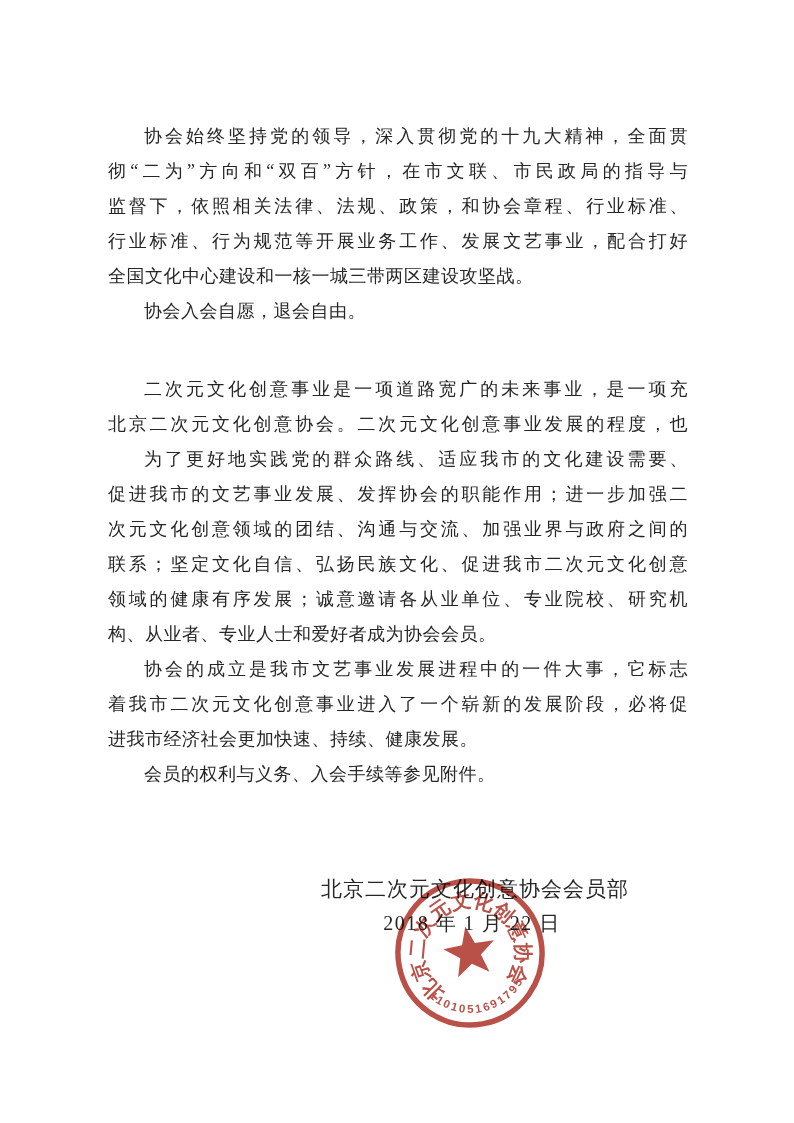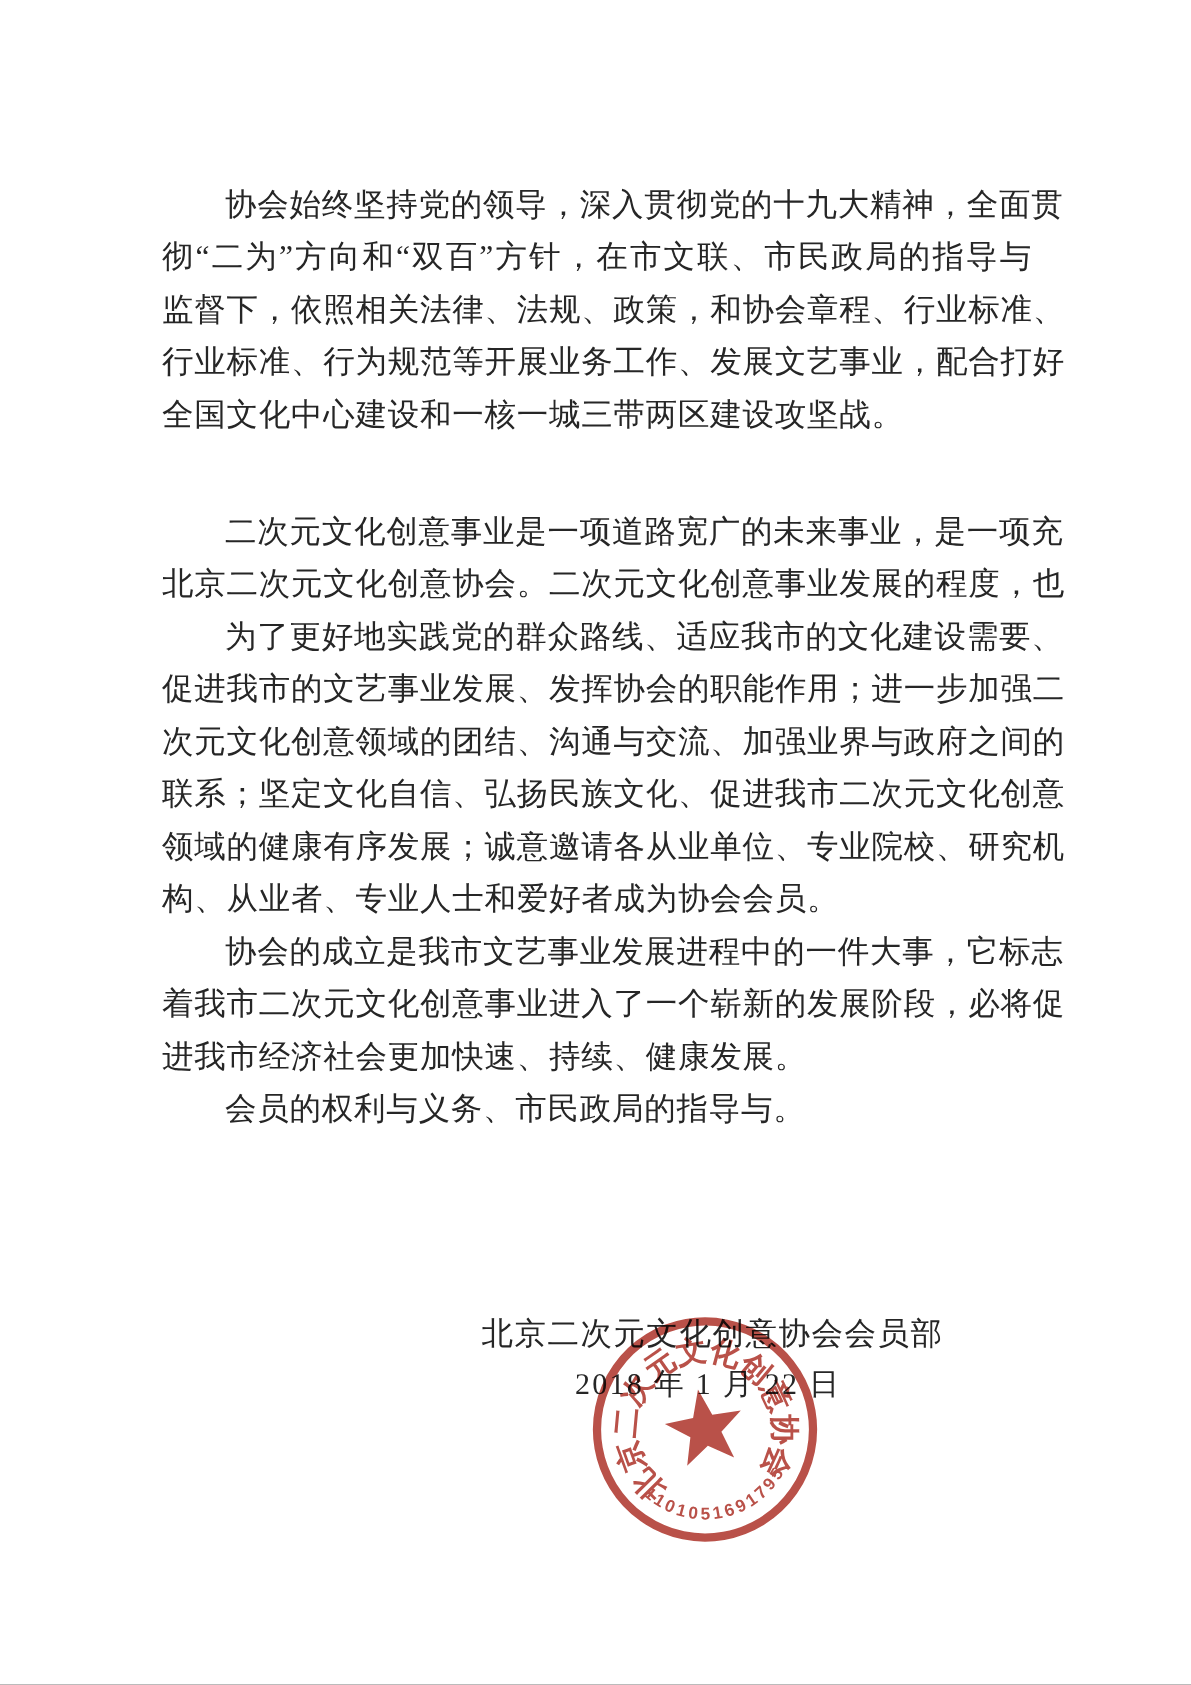--- a/index.html
+++ b/index.html
@@ -17,21 +17,21 @@
     position: absolute;
     top: 119px;
     left: 108px;
     width: 580px;
   }
   .paragraph { margin: 0; }
   .paragraph.spaced { margin-top: 43px; }
   .line {
     height: 35px;
     line-height: 35px;
-    font-size: 21px;
+    font-size: 18px;
     letter-spacing: 0.5px;
     text-align: justify;
     text-align-last: justify;
     text-justify: inter-character;
     white-space: nowrap;
   }
   .line.last { text-align-last: left; }
   .line.first { text-indent: 2em; }
   .sig-block {
     position: absolute;
@@ -70,39 +70,42 @@
 <div class="page">
 
   <div class="doc-body">
       <div class="paragraph">
         <div class="line first">协会始终坚持党的领导，深入贯彻党的十九大精神，全面贯</div>
         <div class="line">彻“二为”方向和“双百”方针，在市文联、市民政局的指导与</div>
         <div class="line">监督下，依照相关法律、法规、政策，和协会章程、行业标准、</div>
         <div class="line">行业标准、行为规范等开展业务工作、发展文艺事业，配合打好</div>
         <div class="line last">全国文化中心建设和一核一城三带两区建设攻坚战。</div>
       </div>
+      <div class="paragraph">
+        <div class="line first last">协会入会自愿，退会自由。</div>
+      </div>
       <div class="paragraph spaced">
         <div class="line first">二次元文化创意事业是一项道路宽广的未来事业，是一项充</div>
         <div class="line">北京二次元文化创意协会。二次元文化创意事业发展的程度，也</div>
       </div>
       <div class="paragraph">
         <div class="line first">为了更好地实践党的群众路线、适应我市的文化建设需要、</div>
         <div class="line">促进我市的文艺事业发展、发挥协会的职能作用；进一步加强二</div>
         <div class="line">次元文化创意领域的团结、沟通与交流、加强业界与政府之间的</div>
         <div class="line">联系；坚定文化自信、弘扬民族文化、促进我市二次元文化创意</div>
         <div class="line">领域的健康有序发展；诚意邀请各从业单位、专业院校、研究机</div>
         <div class="line last">构、从业者、专业人士和爱好者成为协会会员。</div>
       </div>
       <div class="paragraph">
         <div class="line first">协会的成立是我市文艺事业发展进程中的一件大事，它标志</div>
         <div class="line">着我市二次元文化创意事业进入了一个崭新的发展阶段，必将促</div>
         <div class="line last">进我市经济社会更加快速、持续、健康发展。</div>
       </div>
       <div class="paragraph">
-        <div class="line first last">会员的权利与义务、市民政局的指导与。</div>
+        <div class="line first last">会员的权利与义务、入会手续等参见附件。</div>
       </div>
     </div>
 
   <div class="sig-block">
     <div class="sig-line">北京二次元文化创意协会会员部</div>
     <div class="date-line">2018 年 1 月 22 日</div>
   </div>
 
   <svg class="seal" viewBox="0 0 160 160" xmlns="http://www.w3.org/2000/svg">
     <defs>

